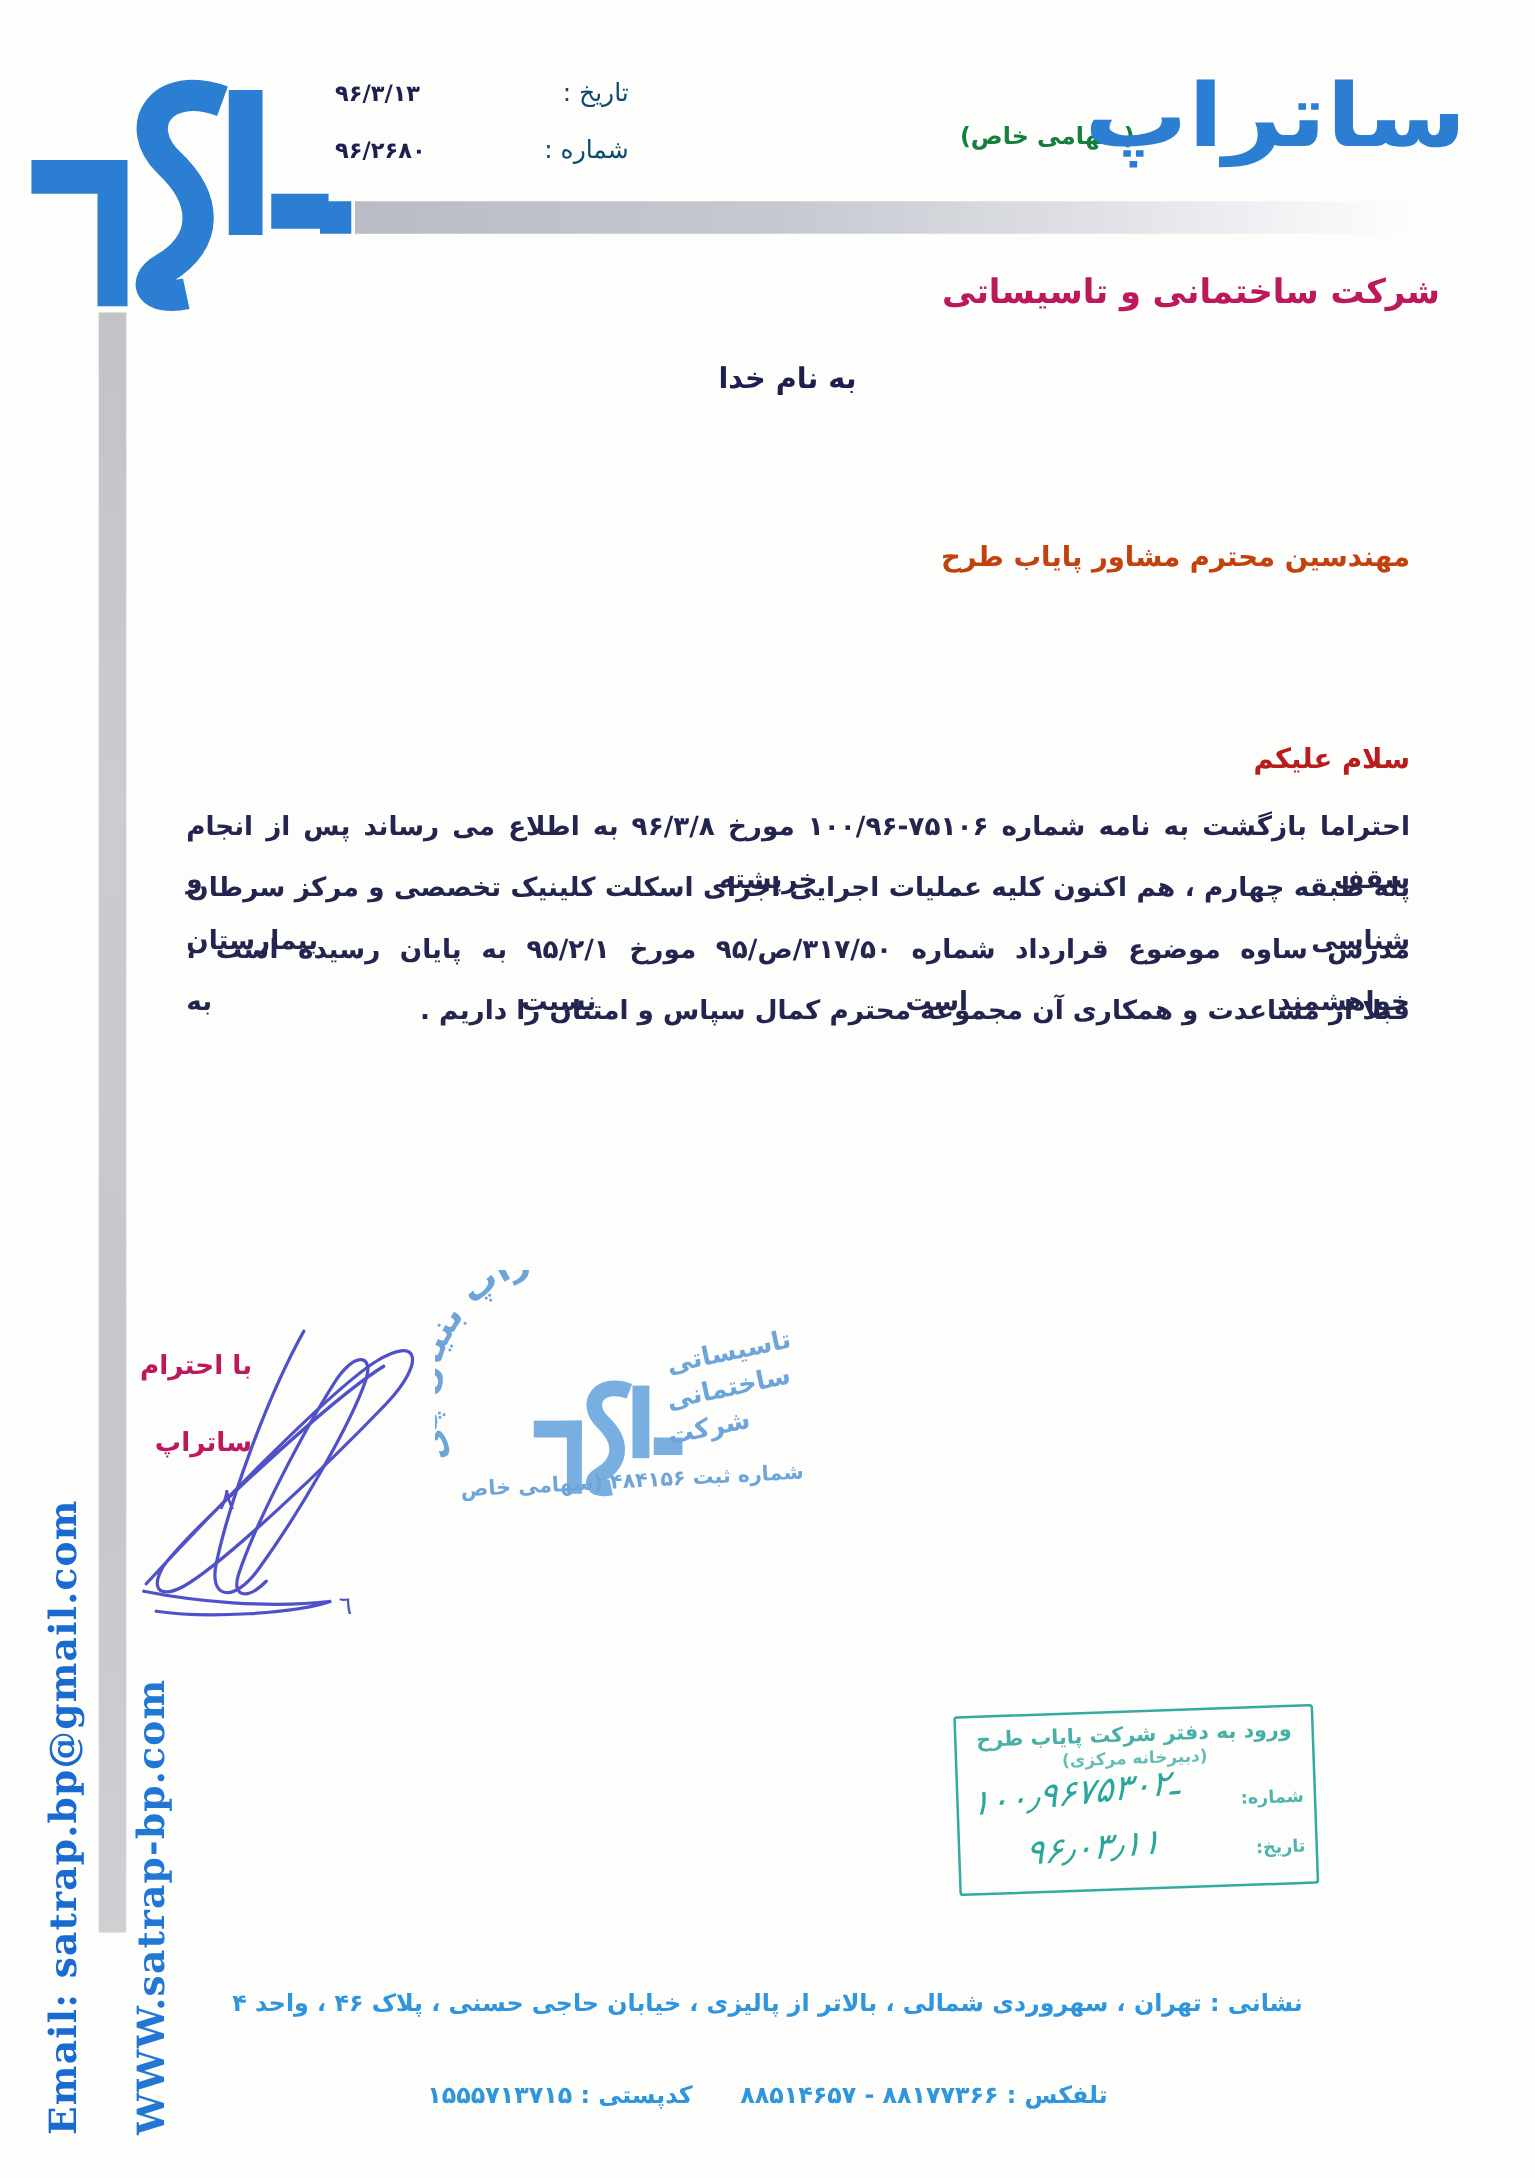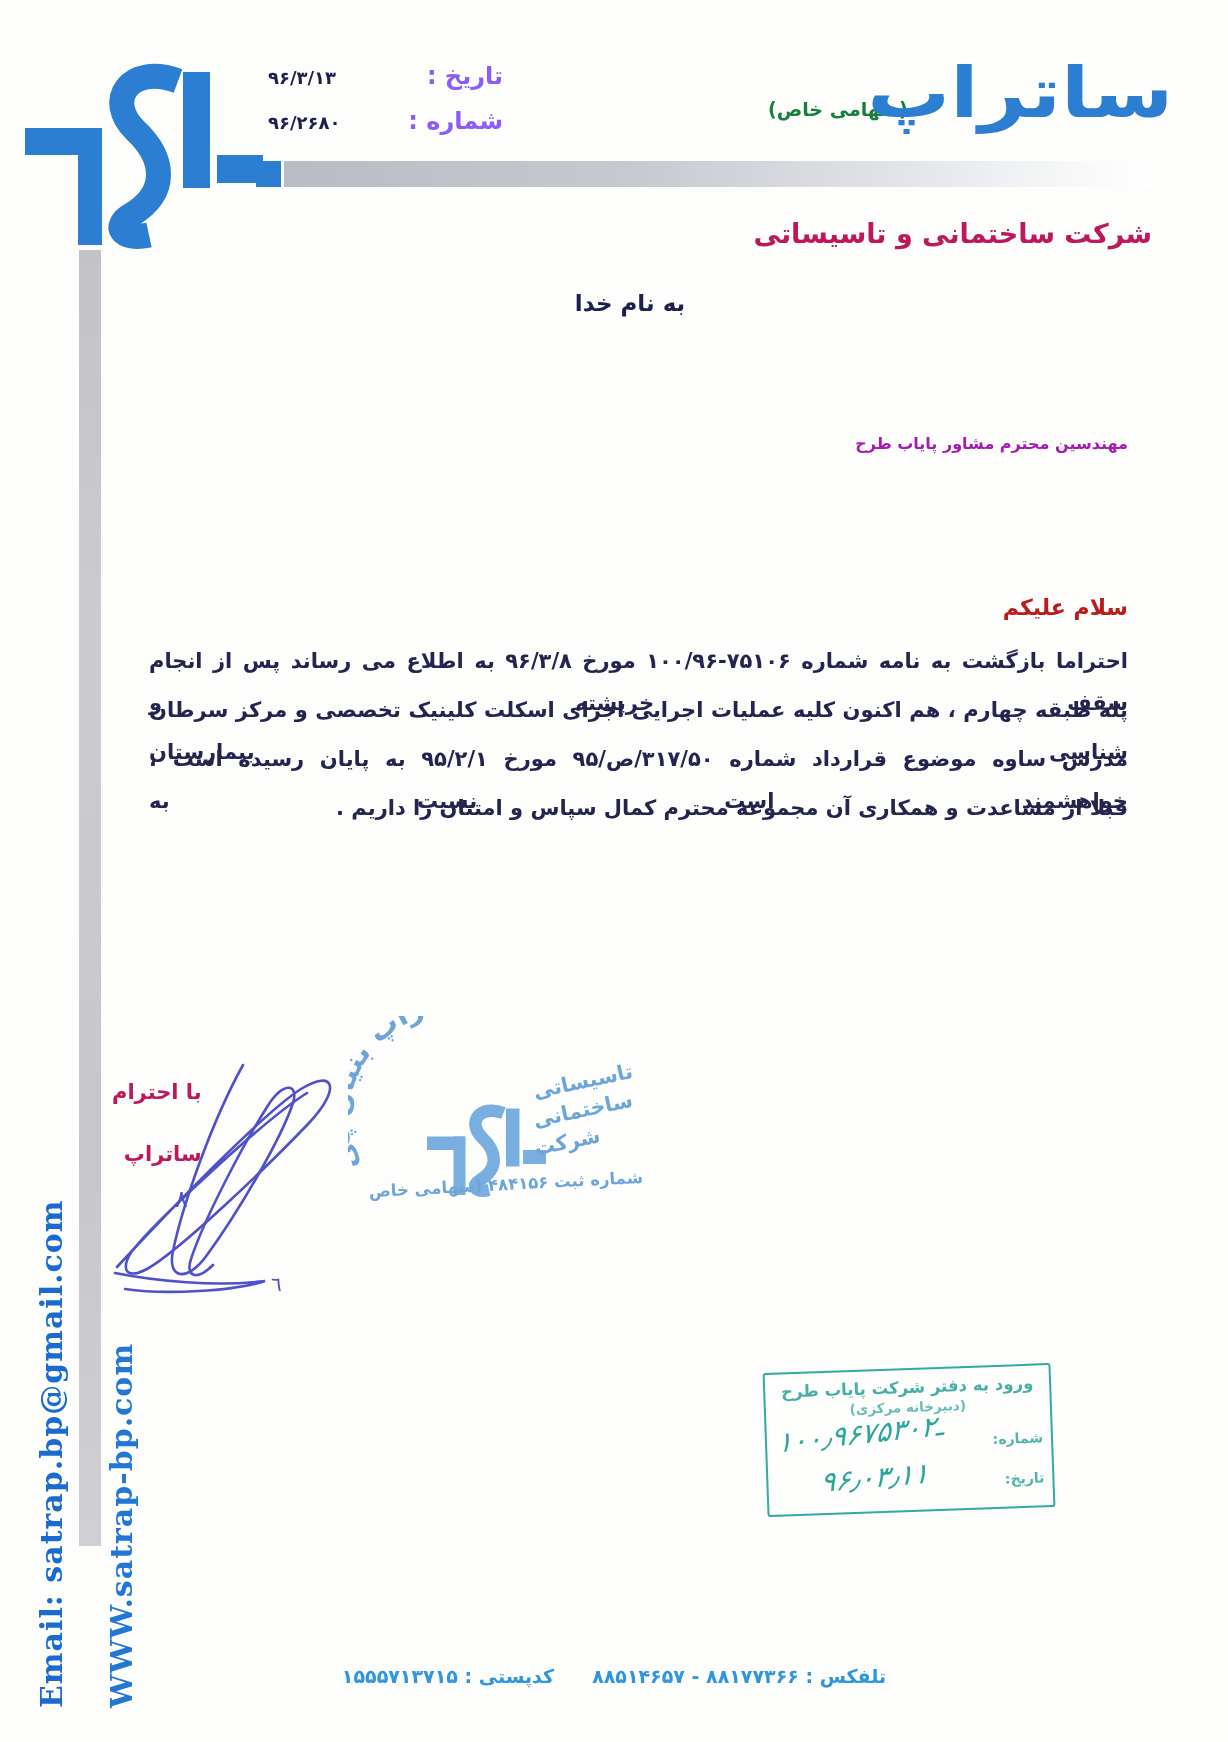--- a/index.html
+++ b/index.html
@@ -10,33 +10,33 @@
   }
   
   .logo-svg{position:absolute; left:25px; top:55px; color:#2b7ed2;}
   .gray-band{position:absolute; left:79px; top:250px; width:22px; height:1296px;
     background:linear-gradient(to bottom,#c2c2c7,#cbcbd0 30%,#c6c6cb 70%,#cfcfd4);}
   .blue-square{position:absolute; left:256px; top:161px; width:25px; height:26px; background:#2b7ed2;}
   .grad-bar{position:absolute; left:284px; top:161px; width:868px; height:26px;
     background:linear-gradient(to right,#b9bcc4 0%,#c6c9d0 40%,#dfe1e6 68%,#f4f5f7 88%,#ffffff 100%);}
   .meta-row{position:absolute; left:268px; width:235px; display:flex; flex-direction:row;
     justify-content:space-between; align-items:baseline; direction:rtl;}
-  .meta-row .lbl{color:#8b5cf6; font-size:24px; font-weight:700;}
+  .meta-row .lbl{color:#0c4a6e; font-size:20px; font-weight:400;}
   .meta-row .val{color:#1d1f4e; font-size:18px; font-weight:700; letter-spacing:1px;}
   .brand{position:absolute; right:55px; top:58px; direction:rtl; display:flex; align-items:flex-start; gap:6px;}
   .brand-title{color:#2b7ed2; font-size:70px; font-weight:700; line-height:1;
     transform:scaleX(1.18); transform-origin:right center; letter-spacing:1px;}
   .brand-paren{color:#15803d; font-size:19px; font-weight:600; margin-top:40px;}
   .subtitle{position:absolute; right:76px; top:218px; direction:rtl;
     color:#be185d; font-size:27px; font-weight:600; letter-spacing:0.5px;}
   
   .bismillah{position:absolute; left:0; right:0; top:290px; text-align:center;
     transform:translateX(16px); color:#1d1f4e; font-size:23px; font-weight:700; direction:rtl;}
   .recipient{position:absolute; right:100px; top:434px; direction:rtl;
-    color:#a21caf; font-size:16px; font-weight:700;}
+    color:#c2410c; font-size:22px; font-weight:700;}
   .salutation{position:absolute; right:100px; top:595px; direction:rtl;
     color:#b91c1c; font-size:22px; font-weight:700;}
   .body-text{position:absolute; right:100px; left:113px; top:640px; direction:rtl;}
   .body-text .line{height:49px; line-height:42px; color:#23254f; font-size:21px; font-weight:700;
     text-align:justify; text-align-last:justify; white-space:normal;margin-left:36px;}
   .body-text .line.no-just{text-align:right; text-align-last:auto;}
   .closing{position:absolute; left:112px; top:1080px; direction:rtl; color:#be185d;}
   .closing .respect{font-size:21px; font-weight:700; margin-bottom:38px;}
   .closing .company{font-size:21px; font-weight:700;}
   
@@ -149,18 +149,19 @@
     <div class="r-sub">(دبیرخانه مرکزی)</div>
     <span class="r-lbl num">شماره:</span>
     <span class="hand num">۱۰۰٫۹۶ـ۷۵۳۰۲</span>
     <span class="r-lbl date">تاریخ:</span>
     <span class="hand date">۹۶٫۰۳٫۱۱</span>
   </div>
 
   <div class="v-text v-email">Email: satrap.bp@gmail.com</div>
   <div class="v-text v-www">WWW.satrap-bp.com</div>
 
+  <div class="f-address">نشانی : تهران ، سهروردی شمالی ، بالاتر از پالیزی ، خیابان حاجی حسنی ، پلاک ۴۶ ، واحد ۴</div>
   <div class="f-line2">
     <span>تلفکس : ۸۸۱۷۷۳۶۶ ‏- ۸۸۵۱۴۶۵۷</span>
     <span>کدپستی : ۱۵۵۵۷۱۳۷۱۵</span>
   </div>
 
 </div>
 
 </body></html>

